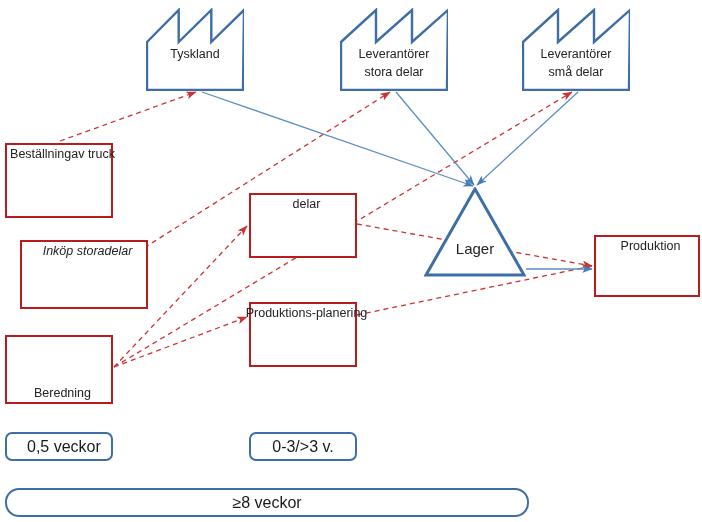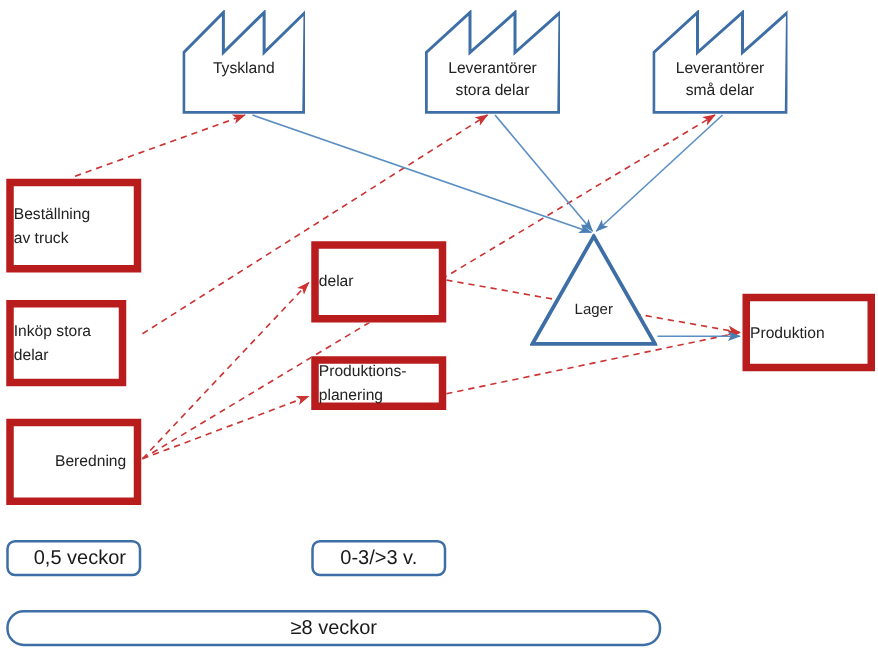--- a/index.html
+++ b/index.html
@@ -22,26 +22,26 @@
     left: 0;
     top: 0;
     width: 702px;
     height: 522px;
   }
   .node {
     position: absolute;
     box-sizing: border-box;
   }
   .box {
-    border: 6px solid #b91c1c;
+    border: 2px solid #b91c1c;
     background: #ffffff;
     display: flex;
-    flex-direction: column;
+    flex-direction: row;
     justify-content: center;
-    padding-left: 0;
+    padding-left: 13px;
     padding-right: 6px;
   }
   .box .line {
     font-size: 12.5px;
     color: #222222;
     line-height: 1.45;
     white-space: nowrap;
   }
   .factory {
     position: absolute;
@@ -61,21 +61,21 @@
     line-height: 1.45;
   }
   .tri {
     position: absolute;
   }
   .tri .tlabel {
     position: absolute;
     left: 0;
     right: 0;
     text-align: center;
-    font-size: 12px;
+    font-size: 15px;
     color: #222222;
   }
   .pill {
     position: absolute;
     box-sizing: border-box;
     border: 2px solid #3d6ea5;
     border-radius: 7px;
     background: #ffffff;
     display: flex;
     align-items: center;
@@ -141,31 +141,31 @@
         </svg>
         <div class="flabel" style="top: 37px;">
           <div class="">Leverantörer</div>
           <div class="">små delar</div>
         </div>
       </div>
       <div class="node box" style="left: 5px; top: 143px; width: 108px; height: 75px;">
         <div class="line">Beställning</div>
         <div class="line">av truck</div>
       </div>
-      <div class="node box" style="left: 5px; top: 240px; width: 96px; height: 69px;">
+      <div class="node box" style="left: 20px; top: 240px; width: 128px; height: 69px; font-style: italic;">
         <div class="line">Inköp stora</div>
         <div class="line">delar</div>
       </div>
       <div class="node box" style="left: 5px; top: 335px; width: 108px; height: 69px; align-items: flex-end;">
         <div class="line">Beredning</div>
       </div>
       <div class="node box" style="left: 249px; top: 193px; width: 108px; height: 65px;">
         <div class="line">delar</div>
       </div>
-      <div class="node box" style="left: 249px; top: 285px; width: 108px; height: 43px;">
+      <div class="node box" style="left: 249px; top: 302px; width: 108px; height: 65px;">
         <div class="line">Produktions-</div>
         <div class="line">planering</div>
       </div>
       <div class="tri" style="left: 424px; top: 187px; width: 102px; height: 90px;">
         <svg width="102" height="90" viewBox="0 0 102 90" style="position: absolute;">
           <path d="M 51,2 L 100,88 L 2,88 Z" fill="#ffffff" stroke="#3d6ea5" stroke-width="3"></path>
         </svg>
         <div class="tlabel" style="top: 53px;">Lager</div>
       </div>
       <div class="node box" style="left: 594px; top: 235px; width: 106px; height: 62px;">

